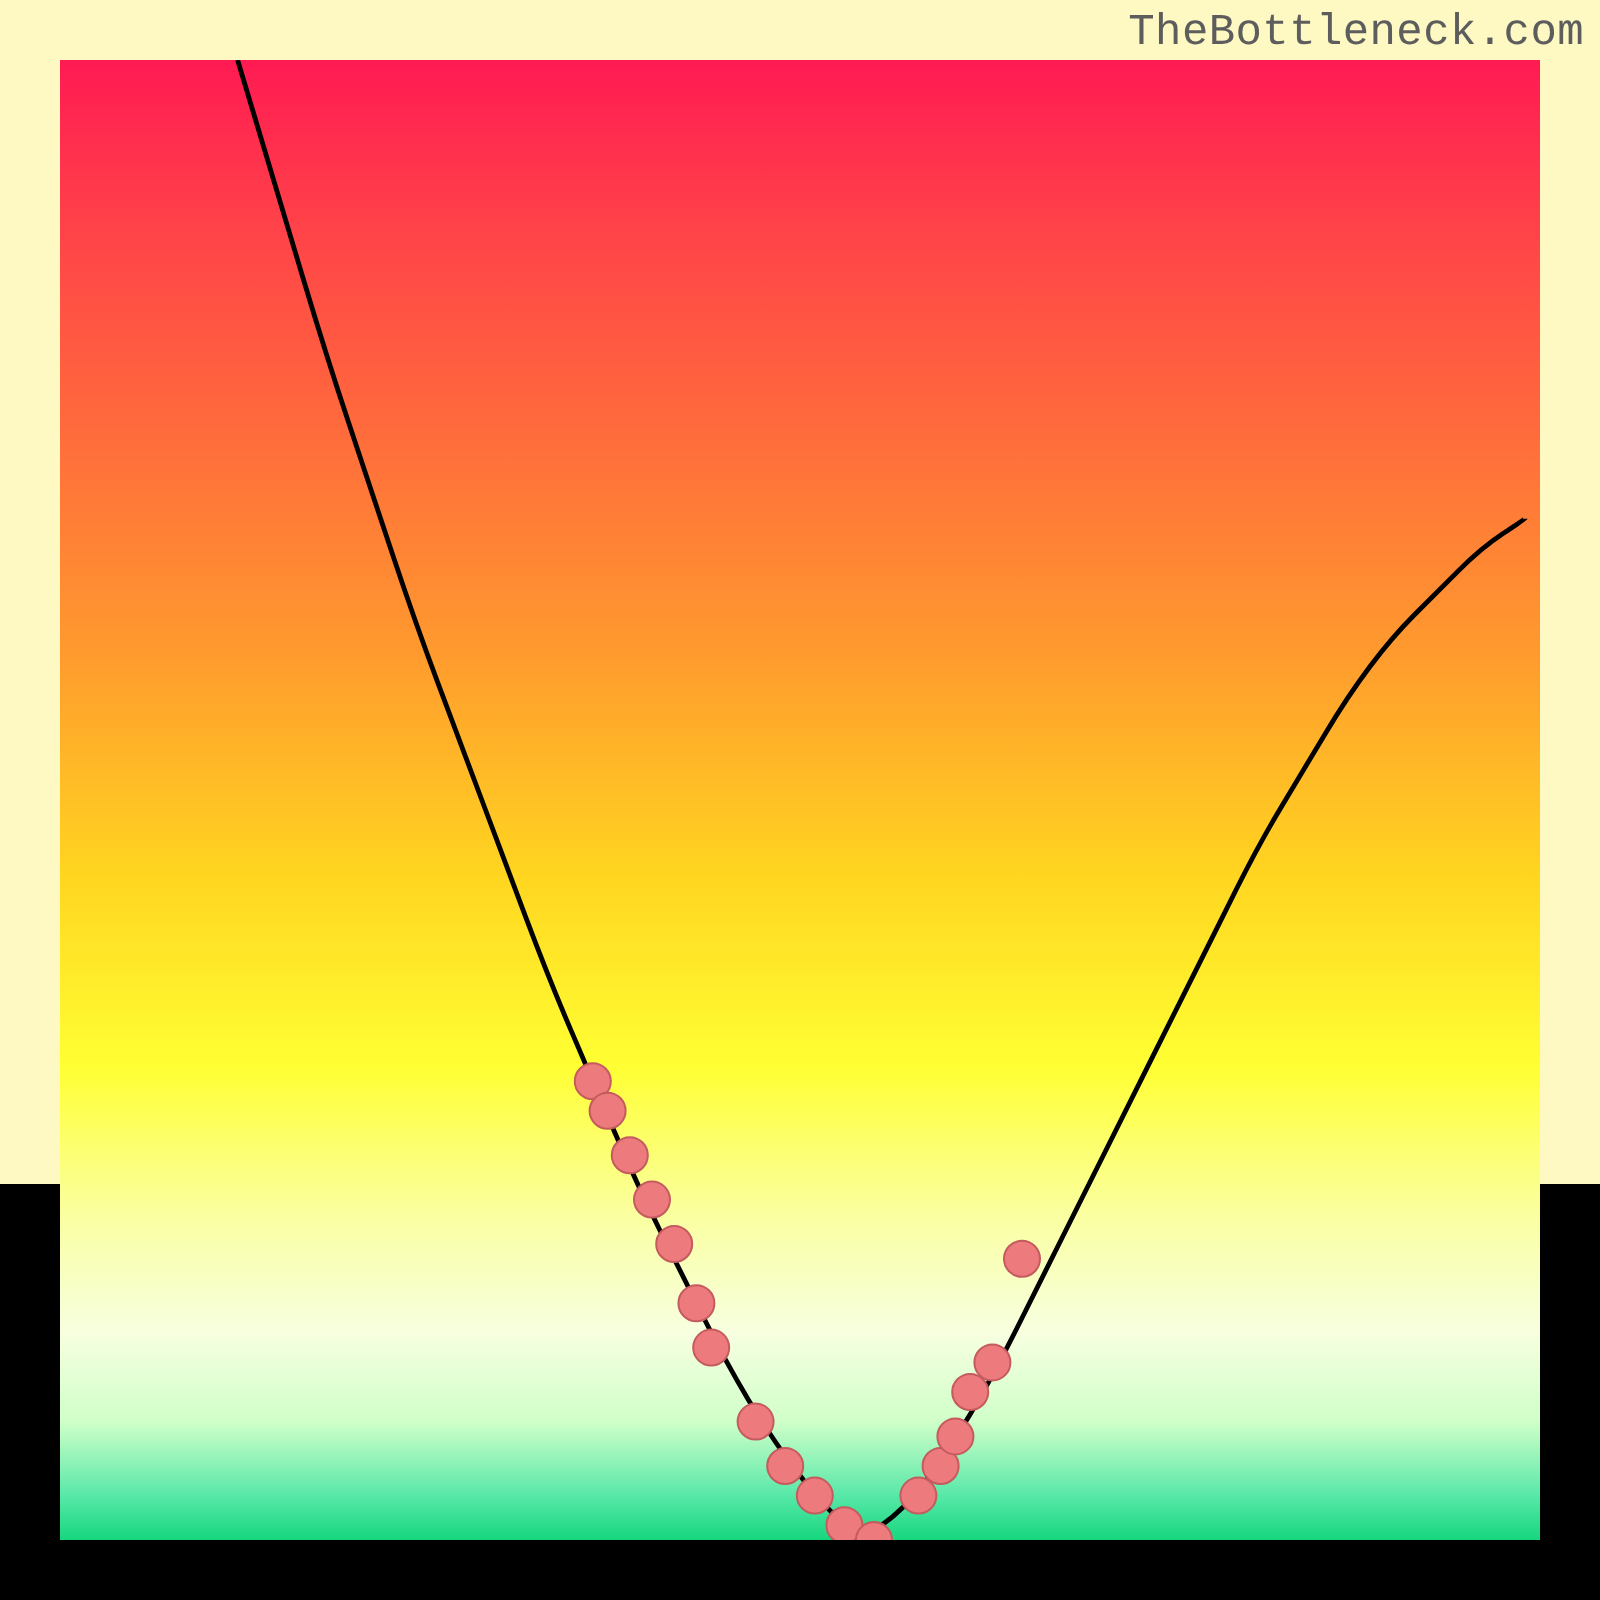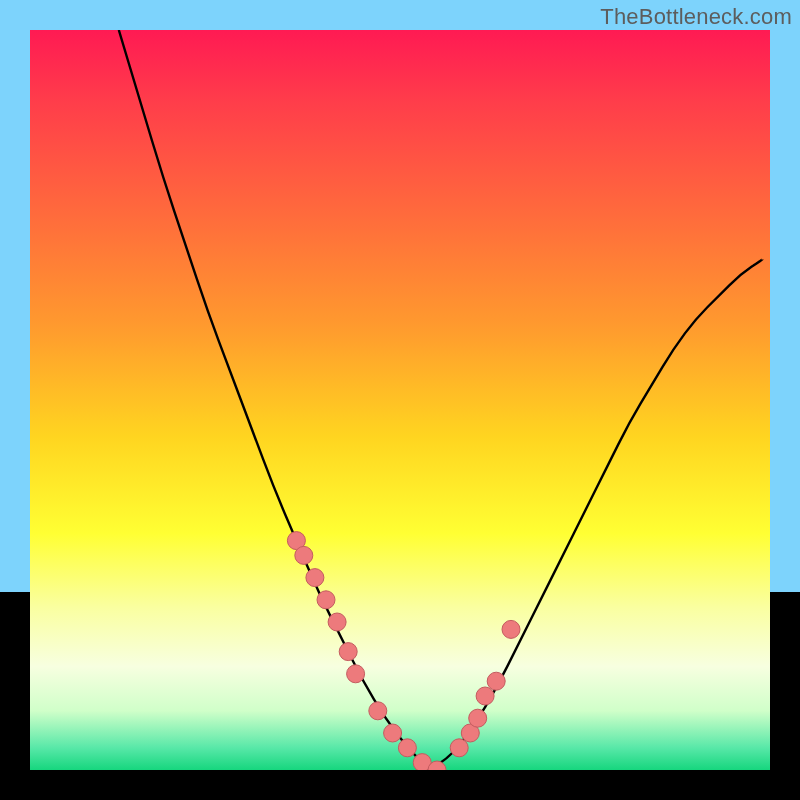--- a/index.html
+++ b/index.html
@@ -8,21 +8,22 @@
     width: 800px;
     height: 800px;
     overflow: hidden;
     background: #000;
     font-family: Arial, Helvetica, sans-serif;
   }
   .frame {
     position: relative;
     width: 800px;
     height: 592px;
-    background: #7dd3fc;
+    background: #fef9c3;
+    font-family: Liberation Mono, monospace;
   }
   .plot {
     position: absolute;
     left: 30px;
     top: 30px;
     width: 740px;
     height: 740px;
     
     background: linear-gradient(
       to bottom,

